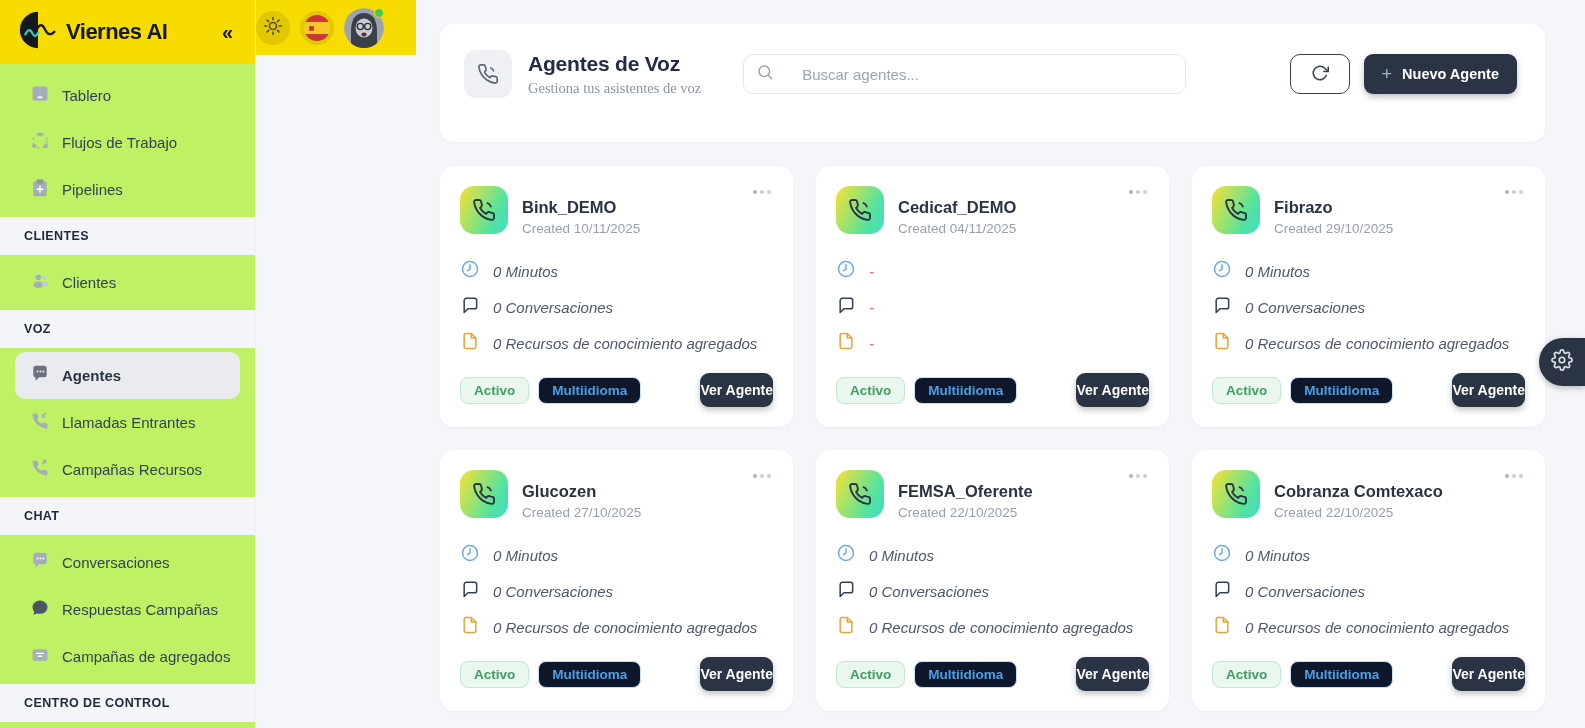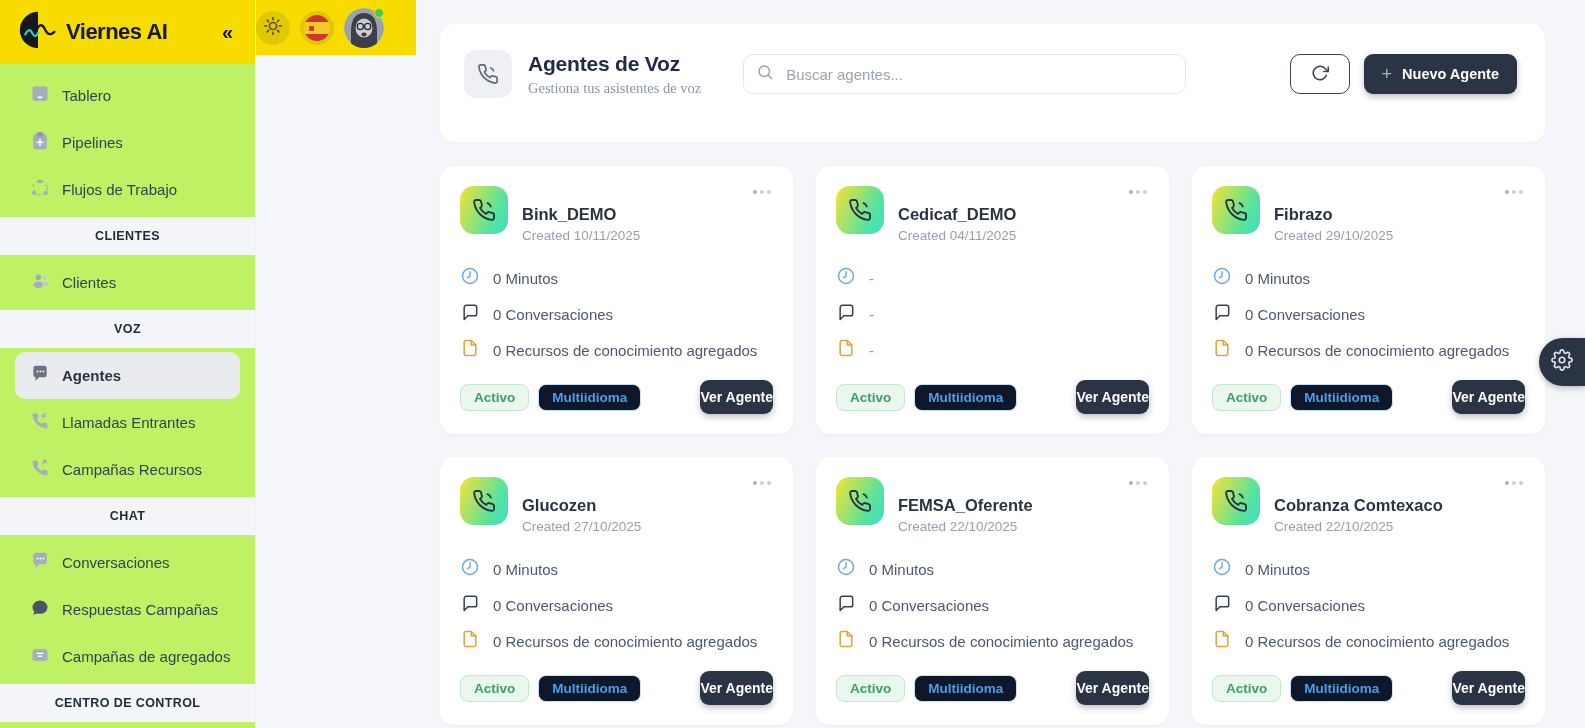--- a/index.html
+++ b/index.html
@@ -7,21 +7,21 @@
   body { font-family:"Liberation Sans", sans-serif; background:#F5F6FA; color:#333F52; }
 
   .layout { display:flex; width:100%; height:100%; }
 
   
   .sidebar { width:256px; min-width:256px; height:100%; background:#bef264; border-right:1px solid #EEF0F3; display:flex; flex-direction:column; }
   .sidebar-header { height:64px; background:#F8DC00; display:flex; align-items:center; padding:0 22px 0 18px; justify-content:space-between; }
   .brand { display:flex; align-items:center; gap:8px; }
   .brand-name { font-size:22px; font-weight:bold; color:#15181E; letter-spacing:-0.5px; }
   .collapse-btn { font-size:20px; color:#15181E; cursor:pointer; font-weight:bold; line-height:1; }
-  .sidebar-nav { flex:1; overflow:hidden; padding-top:8px;text-align:center; }
+  .sidebar-nav { flex:1; overflow:hidden; padding-top:8px; }
   .nav-section-header { background:#F3F5F9; padding:12px 24px; font-size:12.5px; font-weight:bold; color:#222B3A; letter-spacing:0.4px; margin:4px 0; }
   .nav-item { display:flex; align-items:center; gap:12px; padding:12px 14px 12px 30px; font-size:15px; color:#333F52; cursor:pointer; }
   .nav-item svg { flex:0 0 auto; }
   .nav-item.active { background:#E9EBEF; border-radius:10px; margin:0 15px; padding-left:15px; font-weight:bold; color:#2A3342; }
 
   
   .main { flex:1; display:flex; flex-direction:row; height:100%; }
   .topbar { height:55px; background:#F8DC00; display:flex; align-items:center; justify-content:flex-end; gap:10px; padding-right:32px; }
   .topbar-circle { width:34px; height:34px; border-radius:50%; background:rgba(90,80,0,0.14); display:flex; align-items:center; justify-content:center; cursor:pointer; }
   .flag { width:26px; height:26px; border-radius:50%; background:linear-gradient(180deg,#D03433 0 27%,#F7C828 27% 73%,#D03433 73% 100%); position:relative; }
@@ -29,40 +29,40 @@
   .avatar-wrap { position:relative; width:40px; height:40px; cursor:pointer; }
   .avatar-wrap .status-dot { position:absolute; top:0; right:0; width:10px; height:10px; background:#3FCB5C; border-radius:50%; border:1.5px solid #F8DC00; }
 
   .content { flex:1; padding:24px 40px 0 24px; overflow:hidden; }
 
   
   .page-panel { background:#FFFFFF; border-radius:14px; box-shadow:0 1px 3px rgba(40,50,70,0.05); padding:26px 28px 44px 24px; display:flex; align-items:center; margin-bottom:24px; }
   .page-icon { width:48px; height:48px; border-radius:12px; background:#EEF0F4; display:flex; align-items:center; justify-content:center; margin-right:16px; }
   .page-title { font-size:21px; font-weight:bold; color:#222B45; letter-spacing:-0.2px; }
   .page-subtitle { font-size:14.5px; color:#8A94A6; margin-top:4px;font-family:Liberation Serif, serif; }
-  .search-box { margin-left:42px; width:443px; height:40px; border:1px solid #E3E7EC; border-radius:10px; display:flex; align-items:center; padding:0 12px; gap:12px; background:#FFFFFF; }
+  .search-box { margin-left:42px; width:443px; height:40px; border:1px solid #E3E7EC; border-radius:10px; display:flex; align-items:center; padding:0 12px; gap:28px; background:#FFFFFF; }
   .search-box input { border:none; outline:none; flex:1; font-size:15px; color:#333F52; font-family:"Liberation Sans",sans-serif; background:transparent; }
   .search-box input::placeholder { color:#9AA3B0; }
   .header-actions { margin-left:auto; display:flex; align-items:center; gap:14px; }
   .refresh-btn { width:60px; height:40px; border:1.5px solid #39414F; border-radius:10px; background:#FFFFFF; display:flex; align-items:center; justify-content:center; cursor:pointer; }
   .btn-dark { background:#2B3444; color:#FFFFFF; border:none; border-radius:9px; font-family:"Liberation Sans",sans-serif; font-weight:bold; cursor:pointer; box-shadow:0 3px 6px rgba(43,52,68,0.3); }
   .new-agent-btn { height:40px; padding:0 18px; font-size:14.5px; display:flex; align-items:center; gap:10px; }
   .new-agent-btn .plus { color:#AEB4BF; font-size:18px; font-weight:normal; }
 
   
   .grid { display:grid; grid-template-columns:repeat(3,1fr); gap:23px; }
   .card { background:#FFFFFF; border-radius:14px; box-shadow:0 1px 3px rgba(40,50,70,0.05); padding:20px; }
   .card-head { display:flex; align-items:flex-start; }
   .agent-avatar { width:48px; height:48px; border-radius:14px; background:linear-gradient(115deg,#ECE23B 5%,#55E39E 70%,#3FDCC8 100%); display:flex; align-items:center; justify-content:center; margin-right:14px; }
-  .agent-name { font-size:16.5px; font-weight:bold; color:#2A3342; margin-top:19px; }
+  .agent-name { font-size:16.5px; font-weight:bold; color:#2A3342; margin-top:12px; }
   .agent-created { font-size:13.5px; color:#97A0AF; margin-top:4px; }
   .card-menu { margin-left:auto; display:flex; gap:3px; padding:4px 2px; cursor:pointer; }
   .card-menu .dot { width:4px; height:4px; border-radius:50%; background:#C8CED8; }
   .card-menu .dot:first-child { background:#ADB4C0; }
-  .stats { margin-top:23px; }
+  .stats { margin-top:23px;font-style:italic; }
   .stat { display:flex; align-items:center; gap:13px; margin:12px 0; }
   .stat-value { font-size:15px; color:#4D586C; }
   .stat-value.empty { color:#ED6E85; }
   .card-foot { display:flex; align-items:center; justify-content:space-between; margin-top:18px; }
   .badges { display:flex; gap:9px; }
   .badge { font-size:13.5px; padding:5px 13px; border-radius:8px; font-weight:bold; }
   .badge-green { background:#E9F7EE; border:1px solid #C4E7D0; color:#3E9E62; }
   .badge-blue { background:#0f172a; border:1px solid #C6E0F8; color:#4C9EE8; }
   .view-btn { padding:9px 0; font-size:14px; }
 
@@ -92,34 +92,34 @@
     <nav class="sidebar-nav">
       <div class="nav-item">
         <span><svg width="20" height="20" viewBox="0 0 24 24">
               <path d="M5 3h14a2 2 0 0 1 2 2v12a3 3 0 0 1-3 3H6a3 3 0 0 1-3-3V5a2 2 0 0 1 2-2z" fill="#A6ADBA"></path>
               <rect x="9" y="15" width="6" height="2.2" rx="1.1" fill="#FFFFFF"></rect>
             </svg></span>
         <span>Tablero</span>
       </div>
       <div class="nav-item">
         <span><svg width="20" height="20" viewBox="0 0 24 24">
-              <rect x="4" y="4" width="16" height="18" rx="2.5" fill="#A6ADBA"></rect>
-              <rect x="8" y="1.5" width="8" height="5" rx="1.5" fill="#8F97A6"></rect>
-              <path d="M12 10v7M8.5 13.5h7" stroke="#FFFFFF" stroke-width="1.8" stroke-linecap="round"></path>
-            </svg></span>
-        <span>Pipelines</span>
-      </div>
-      <div class="nav-item">
-        <span><svg width="20" height="20" viewBox="0 0 24 24">
               <circle cx="12" cy="12" r="8.5" fill="none" stroke="#A6ADBA" stroke-width="1.6" stroke-dasharray="3 4"></circle>
               <circle cx="12" cy="4" r="2.6" fill="#A6ADBA"></circle>
               <circle cx="5" cy="18" r="2.6" fill="#A6ADBA"></circle>
               <circle cx="19" cy="18" r="2.6" fill="#A6ADBA"></circle>
             </svg></span>
         <span>Flujos de Trabajo</span>
+      </div>
+      <div class="nav-item">
+        <span><svg width="20" height="20" viewBox="0 0 24 24">
+              <rect x="4" y="4" width="16" height="18" rx="2.5" fill="#A6ADBA"></rect>
+              <rect x="8" y="1.5" width="8" height="5" rx="1.5" fill="#8F97A6"></rect>
+              <path d="M12 10v7M8.5 13.5h7" stroke="#FFFFFF" stroke-width="1.8" stroke-linecap="round"></path>
+            </svg></span>
+        <span>Pipelines</span>
       </div>
 
       <div class="nav-section-header">CLIENTES</div>
       <div class="nav-item">
         <span><svg width="20" height="20" viewBox="0 0 24 24">
               <circle cx="10" cy="7.5" r="3.4" fill="#A6ADBA"></circle>
               <ellipse cx="10" cy="16.5" rx="6" ry="3.8" fill="#A6ADBA"></ellipse>
               <circle cx="17.5" cy="8.5" r="2.4" fill="#C2C8D2"></circle>
               <ellipse cx="18" cy="15.5" rx="3.6" ry="2.8" fill="#C2C8D2"></ellipse>
             </svg></span>

